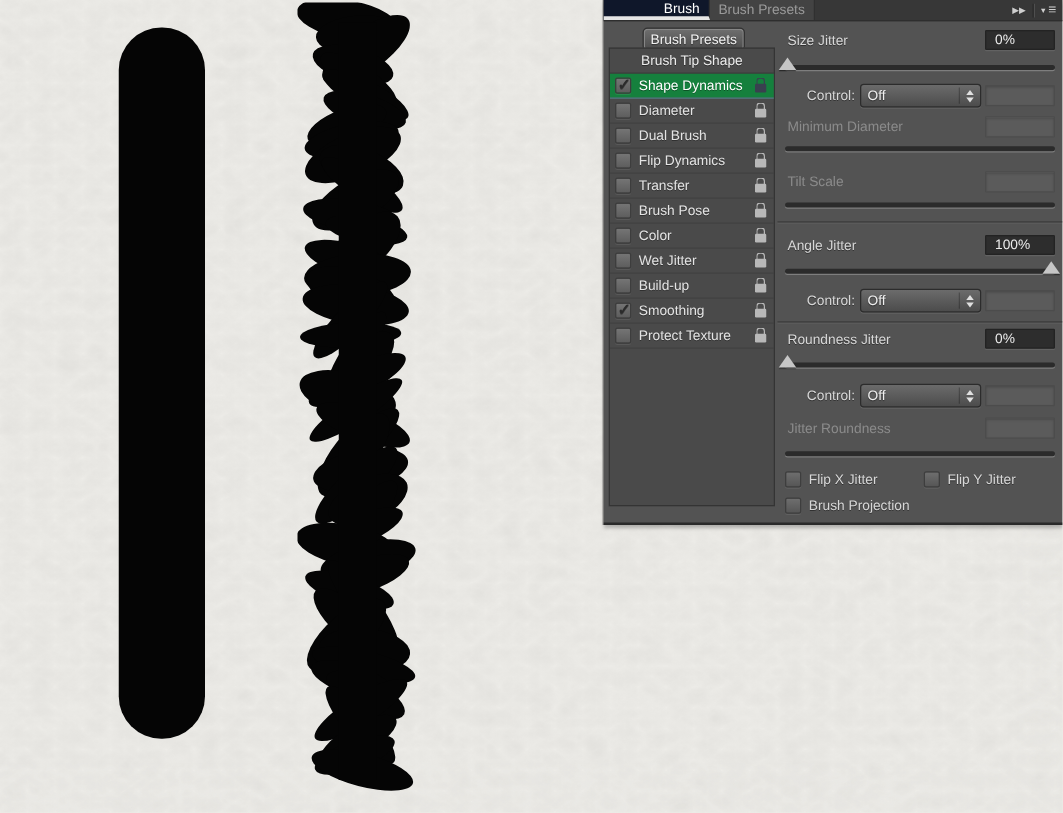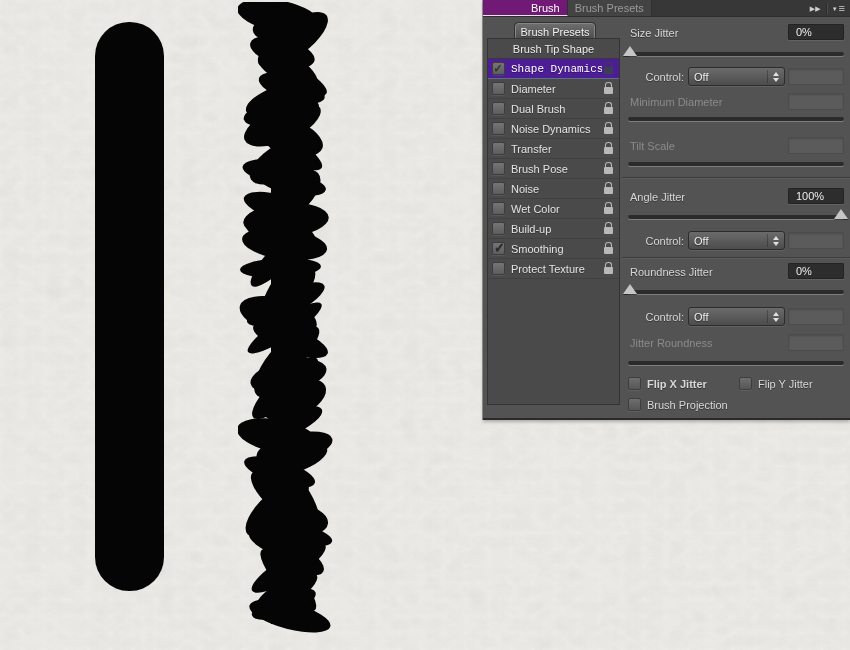--- a/index.html
+++ b/index.html
@@ -22,21 +22,21 @@
     box-shadow:-1px 0 0 rgba(0,0,0,.35), 0 2px 3px rgba(0,0,0,.25);
     font-size:11px; color:#d9d9d9;
   }
   .tabbar {
     position:absolute; left:0; top:0; right:0; height:17px;
     background:#373737; display:flex; align-items:stretch;
     border-bottom:1px solid #2e2e2e;
   }
   .tab { padding:0 7px; display:flex; align-items:center; color:#9a9a9a;
     background:#434343; border-right:1px solid #303030; cursor:default; }
-  .tab.active { background:#701a75; color:#ffffff; border-bottom:1px solid #e5e5e5;padding-left:48px; }
+  .tab.active { background:#0f172a; color:#ffffff; border-bottom:3px solid #e5e5e5;padding-left:48px; }
   .tabbar-icons { position:absolute; right:5px; top:0; height:17px;
     display:flex; align-items:center; gap:5px; color:#cfcfcf; }
   .icon-collapse { font-size:7px; letter-spacing:0px; line-height:1; }
   .icon-sep { width:1px; height:11px; background:#2a2a2a; box-shadow:1px 0 0 rgba(255,255,255,.12); }
   .icon-menu { display:flex; align-items:center; gap:1px; }
   .icon-menu .arr { font-size:6px; line-height:1; }
   .icon-menu .lines { font-size:11px; line-height:1; font-weight:bold; }
 
   
   .btn-presets {
@@ -53,21 +53,21 @@
     background:#4a4a4a; border:1px solid #343434;
   }
   .list-header {
     height:20px; display:flex; align-items:center; justify-content:center;
     color:#ededed; border-bottom:1px solid #3a3a3a; text-shadow:0 1px 0 rgba(0,0,0,.4);
   }
   .list-row {
     height:20px; display:flex; align-items:center; padding:0 4px;
     border-bottom:1px solid #414141; color:#e4e4e4; text-shadow:0 1px 0 rgba(0,0,0,.35);
   }
-  .list-row.selected { background:#4c1d95; border-bottom-color:#5f6d86; color:#ffffff;font-family:Liberation Mono, monospace; }
+  .list-row.selected { background:#15803d; border-bottom-color:#5f6d86; color:#ffffff; }
   .cb {
     width:13px; height:13px; border-radius:2px; flex:0 0 auto;
     background:linear-gradient(#757575,#5d5d5d); border:1px solid #3d3d3d;
     margin-right:6px; position:relative;
     box-shadow:0 1px 0 rgba(255,255,255,.08);
   }
   .cb.checked::after {
     content:"\2713"; position:absolute; left:1px; top:-3px;
     font-size:13px; font-weight:bold; color:#2b2b2b;
   }
@@ -233,41 +233,41 @@
       <span class="row-label">Diameter</span>
       <span class="lock"></span>
     </div>
         <div class="list-row">
       <span class="cb"></span>
       <span class="row-label">Dual Brush</span>
       <span class="lock"></span>
     </div>
         <div class="list-row">
       <span class="cb"></span>
-      <span class="row-label">Noise Dynamics</span>
+      <span class="row-label">Flip Dynamics</span>
       <span class="lock"></span>
     </div>
         <div class="list-row">
       <span class="cb"></span>
       <span class="row-label">Transfer</span>
       <span class="lock"></span>
     </div>
         <div class="list-row">
       <span class="cb"></span>
       <span class="row-label">Brush Pose</span>
       <span class="lock"></span>
     </div>
         <div class="list-row">
       <span class="cb"></span>
-      <span class="row-label">Noise</span>
-      <span class="lock"></span>
-    </div>
-        <div class="list-row">
-      <span class="cb"></span>
-      <span class="row-label">Wet Color</span>
+      <span class="row-label">Color</span>
+      <span class="lock"></span>
+    </div>
+        <div class="list-row">
+      <span class="cb"></span>
+      <span class="row-label">Wet Jitter</span>
       <span class="lock"></span>
     </div>
         <div class="list-row">
       <span class="cb"></span>
       <span class="row-label">Build-up</span>
       <span class="lock"></span>
     </div>
         <div class="list-row">
       <span class="cb checked"></span>
       <span class="row-label">Smoothing</span>
@@ -338,20 +338,20 @@
           <i class="dn"></i>
         </span>
     </div>
     <div class="disbox" style="top:291px;"></div>
 
     <div class="lbl dim" style="left:8px; top:320px;">Jitter Roundness</div>
     <div class="disbox" style="top:317px;"></div>
     <div class="track" style="top:344px;"></div>
 
     <div class="cb2" style="left:6px; top:360px;"></div>
-    <div class="lbl" style="left:25px; top:361px;font-weight:bold;">Flip X Jitter</div>
+    <div class="lbl" style="left:25px; top:361px;">Flip X Jitter</div>
     <div class="cb2" style="left:117px; top:360px;"></div>
     <div class="lbl" style="left:136px; top:361px;">Flip Y Jitter</div>
 
     <div class="cb2" style="left:6px; top:381px;"></div>
     <div class="lbl" style="left:25px; top:382px;">Brush Projection</div>
   </div>
 </div>
 
 </body></html>

